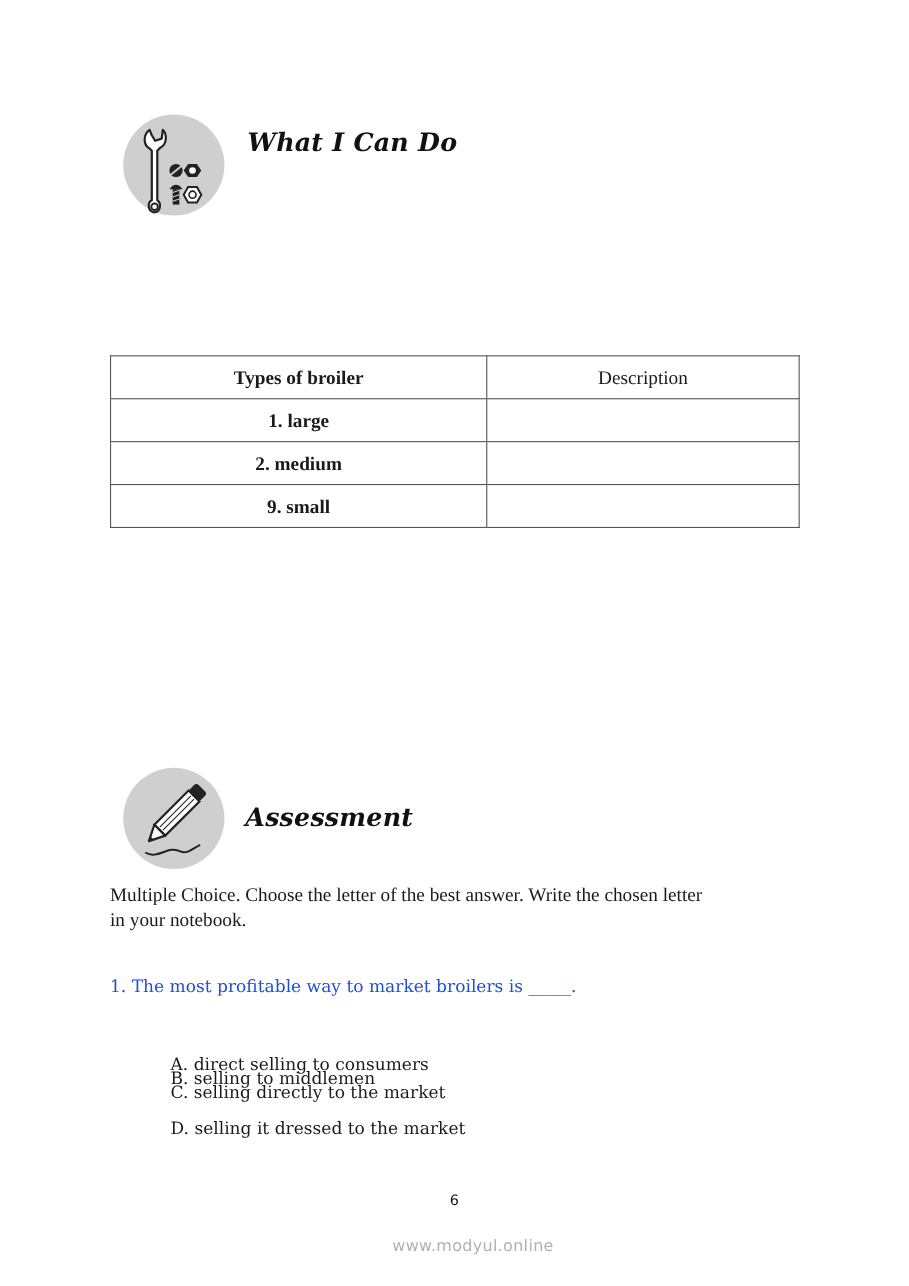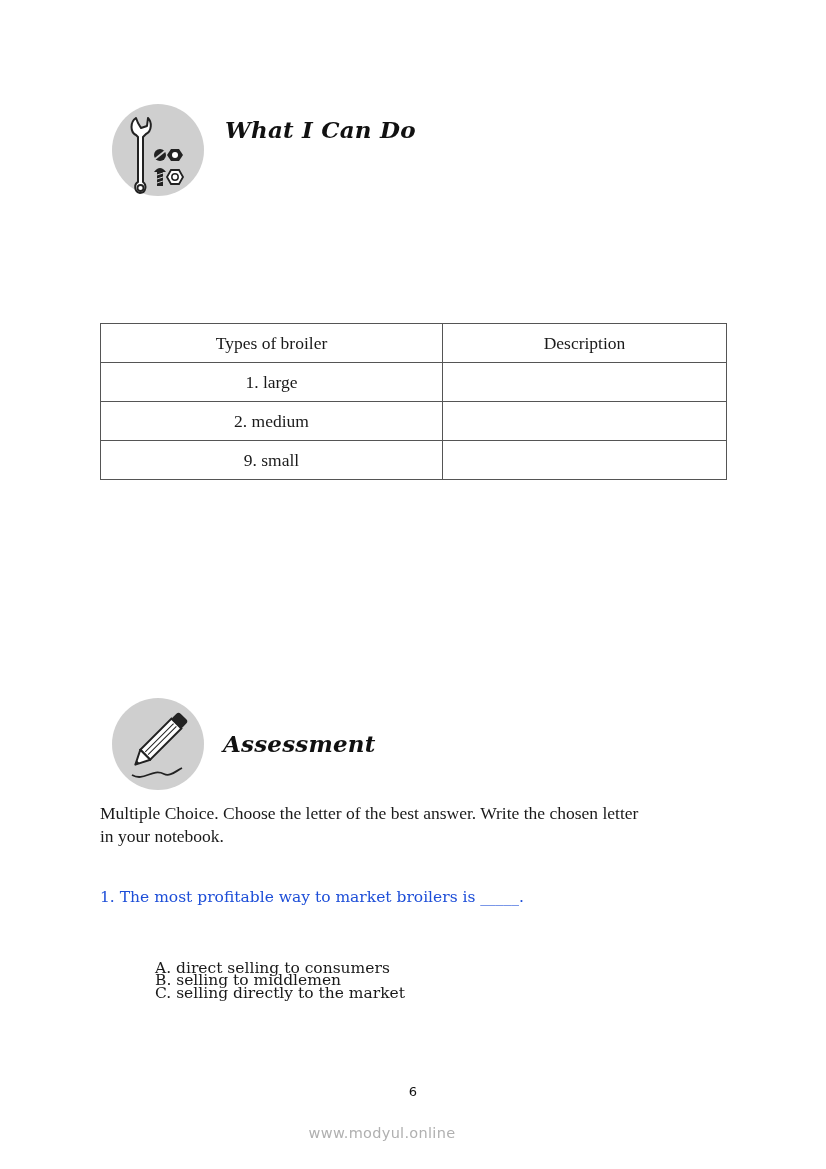--- a/index.html
+++ b/index.html
@@ -23,35 +23,35 @@
 
   table.broiler {
     position: absolute; left: 100px; top: 323px; width: 627px;
     border-collapse: collapse; font-family: "Liberation Serif", serif; font-size: 17.5px; color: #1a1a1a;
   }
   table.broiler th, table.broiler td {
     border: 1px solid #555; height: 39px; padding: 0 8px; box-sizing: border-box;
   }
   table.broiler th { font-weight: normal; text-align: center; }
   table.broiler td { text-align: center; }
-  table.broiler .c1 { width: 342px; }
+  table.broiler .c1 { width: 342px; font-weight: bold; }
 
   .question {
     position: absolute; font-family: "DejaVu Serif", serif; font-size: 15.5px; color: #1d4ed8; white-space: nowrap;
   }
   .option {
     position: absolute; left: 155px; font-family: "DejaVu Serif", serif; font-size: 15.5px; color: #1a1a1a; white-space: nowrap;
   }
   .page-number {
     position: absolute; left: 0; width: 826px; top: 1084px; text-align: center;
     font-family: "DejaVu Sans", sans-serif; font-size: 13px; color: #111;
   }
   .watermark {
     position: absolute; left: 0; width: 764px; top: 1125px; text-align: center;
-    font-family: "DejaVu Sans", sans-serif; font-size: 14.5px; color: #b0b0b0; letter-spacing: 0.3px;
+    font-family: "DejaVu Sans", sans-serif; font-size: 14.5px; color: #b0b0b0; letter-spacing: 0.3px; padding-left: 48px;
   }
 </style>
 </head>
 <body>
 
 <div class="page">
 
   <div class="section-icon" style="left:112px; top:104px;">
     <svg width="92" height="92" viewBox="0 0 92 92">
 
@@ -117,16 +117,17 @@
 
   <div class="para" style="top:802px;">
     <p>Multiple Choice. Choose the letter of the best answer. Write the chosen letter</p>
     <p>in your notebook.</p>
   </div>
 
   <div class="question" style="left:100px; top:888px;">1. The most profitable way to market broilers is _____.</div>
   <div class="option" style="top:920px;margin-top:39px;">A. direct selling to consumers</div>
   <div class="option" style="top:952px;margin-top:19px;">B. selling to middlemen</div>
   <div class="option" style="top:984px;">C. selling directly to the market</div>
+  <div class="option" style="top:1017px;">D. selling it dressed to the market</div>
 
   <div class="page-number">6</div>
   <div class="watermark">www.modyul.online</div>
 </div>
 
 </body></html>

